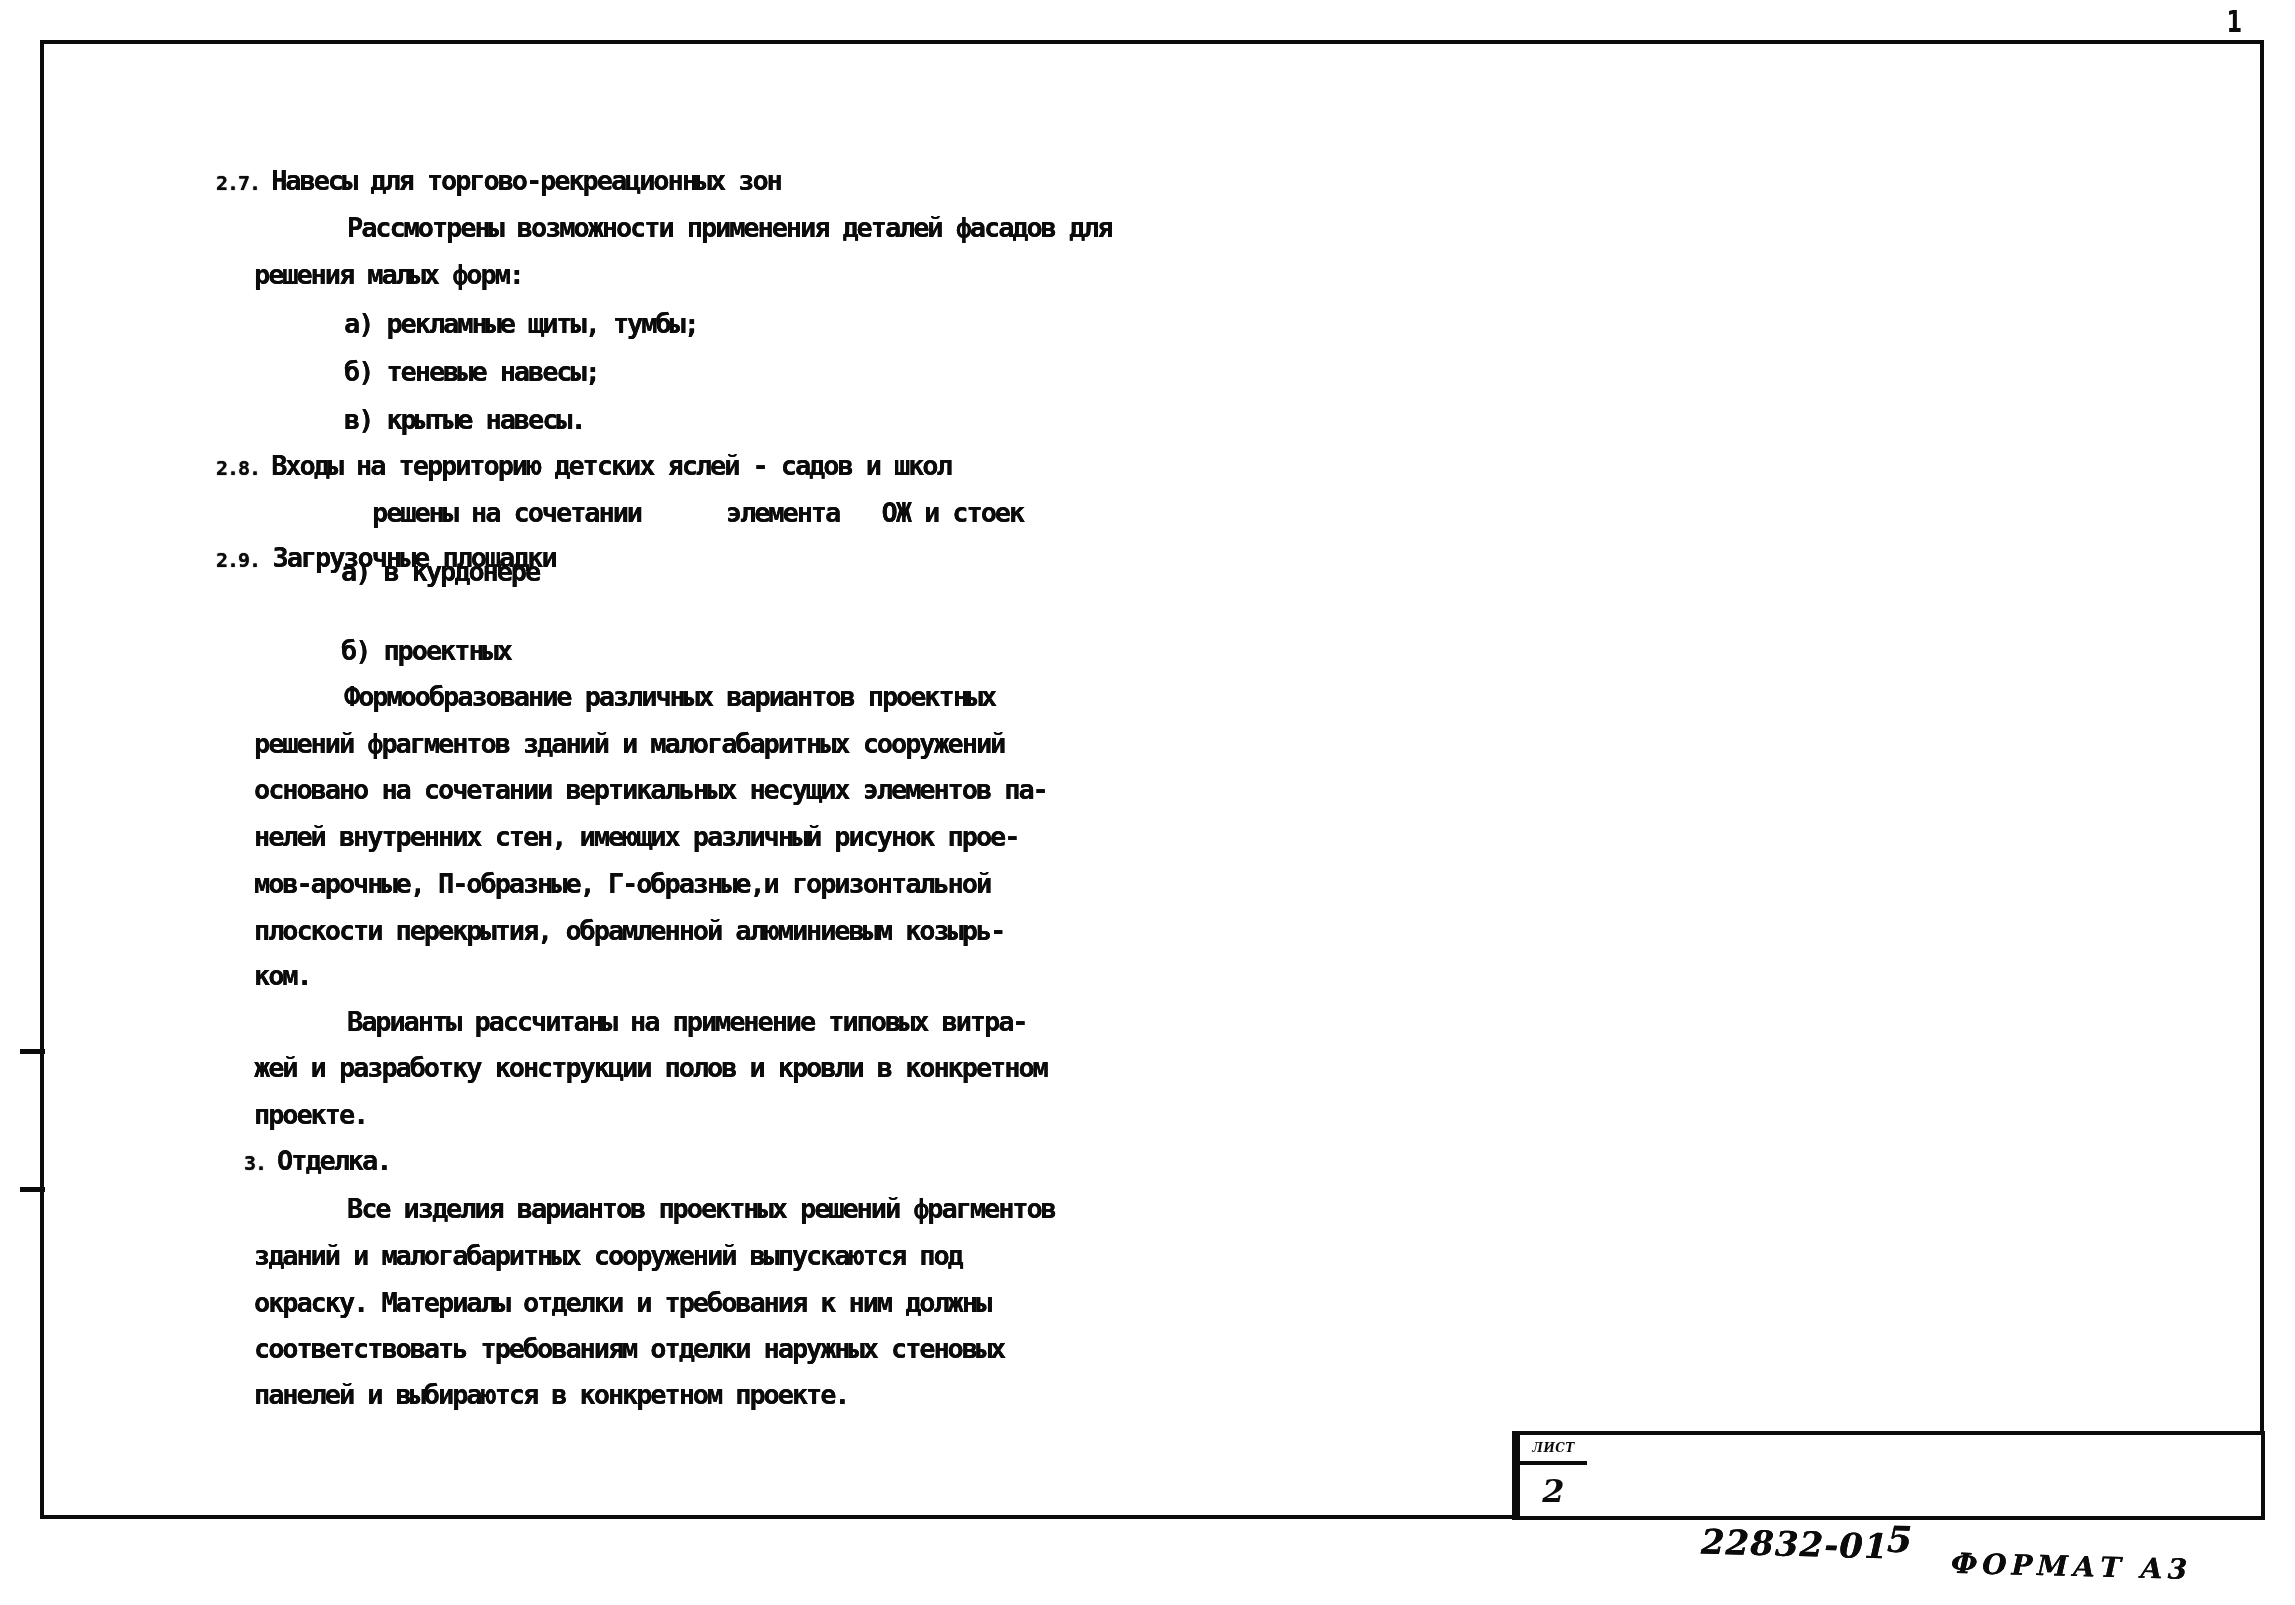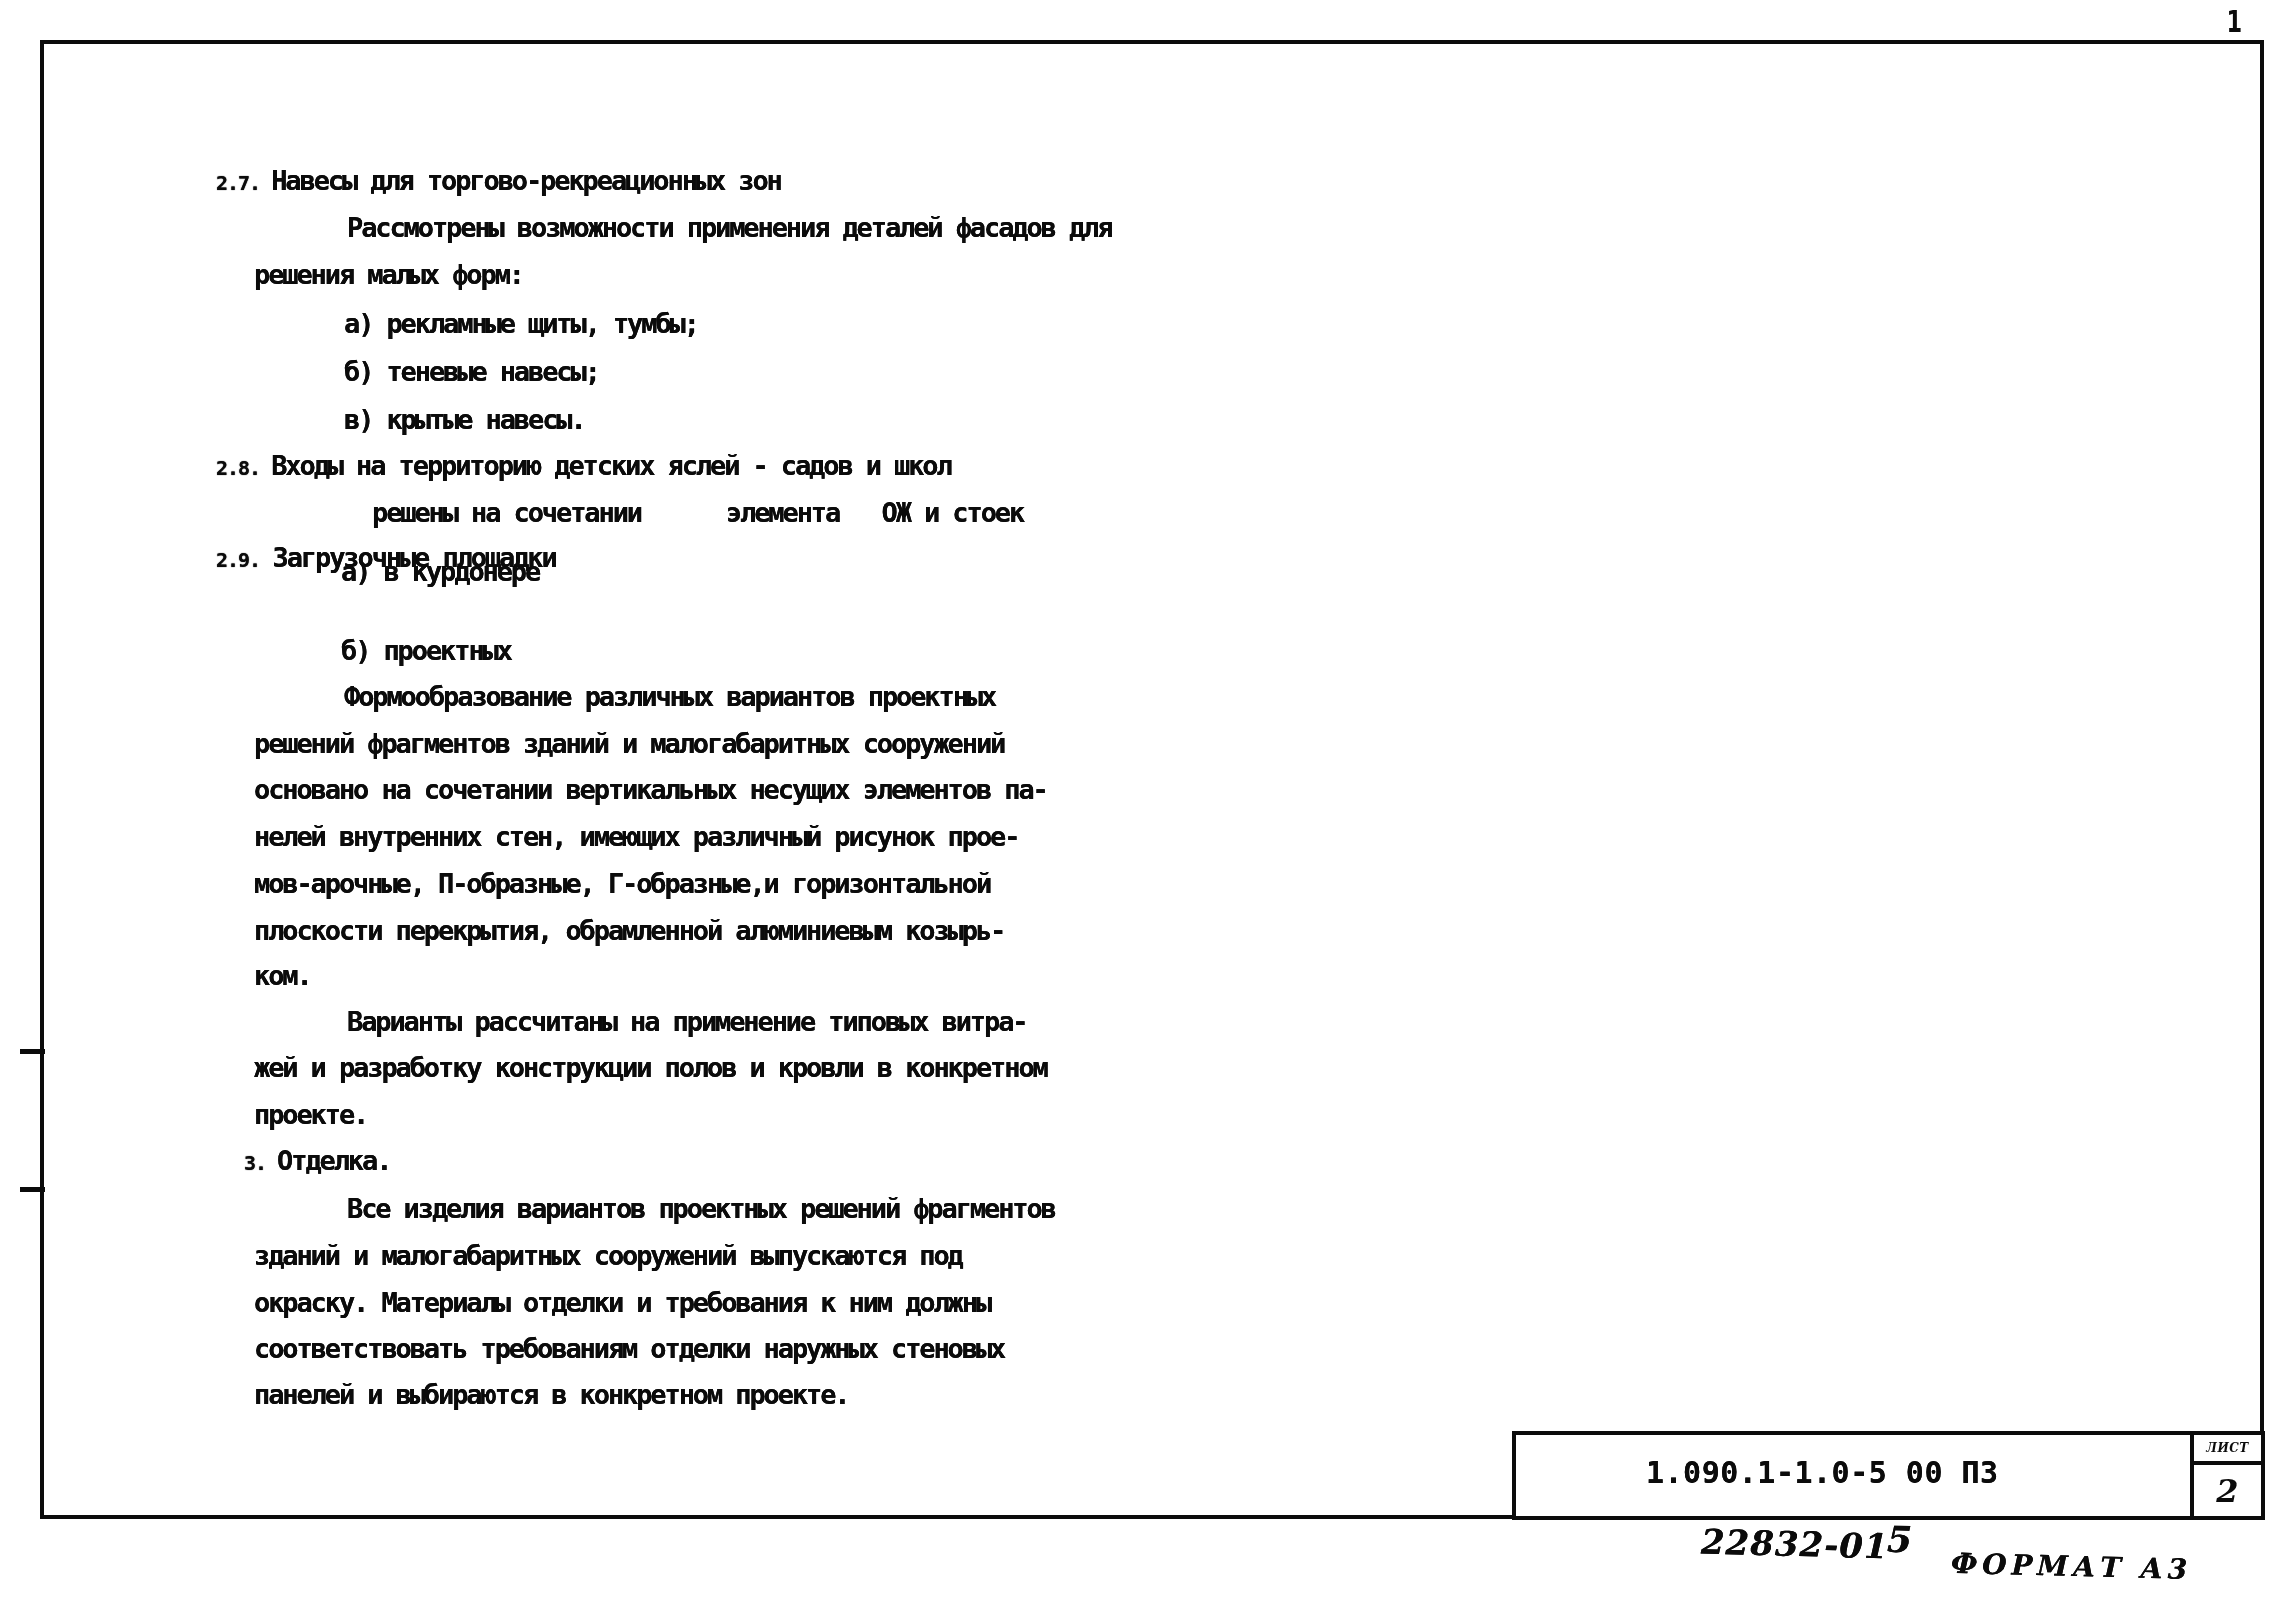--- a/index.html
+++ b/index.html
@@ -119,23 +119,20 @@
     <p class="tline" style="left:254px;top:1099px;">проекте.</p>
     <p class="tline" style="left:244px;top:1145px;"><span class="sec-num">3.</span><span class="sec-title">Отделка.</span></p>
     <p class="tline" style="left:347px;top:1193px;text-align:center;">Все изделия вариантов проектных решений фрагментов</p>
     <p class="tline" style="left:254px;top:1240px;">зданий и малогабаритных сооружений выпускаются под</p>
     <p class="tline" style="left:254px;top:1287px;">окраску. Материалы отделки и требования к ним должны</p>
     <p class="tline" style="left:254px;top:1333px;">соответствовать требованиям отделки наружных стеновых</p>
     <p class="tline" style="left:254px;top:1379px;">панелей и выбираются в конкретном проекте.</p>
   </div>
 
   <div class="titleblock">
-    <div class="tb-main">
-      <span class="designation">1.090.1-1.0-5 00 ПЗ</span>
-    </div>
     <div class="tb-sheet">
       <div class="tb-sheet-label">ЛИСТ</div>
       <div class="tb-sheet-value">2</div>
     </div>
   </div>
 
   <div class="hand inv">22832-01</div>
   <div class="hand five">5</div>
   <div class="hand fmt">ФОРМАТ А3</div>
 

